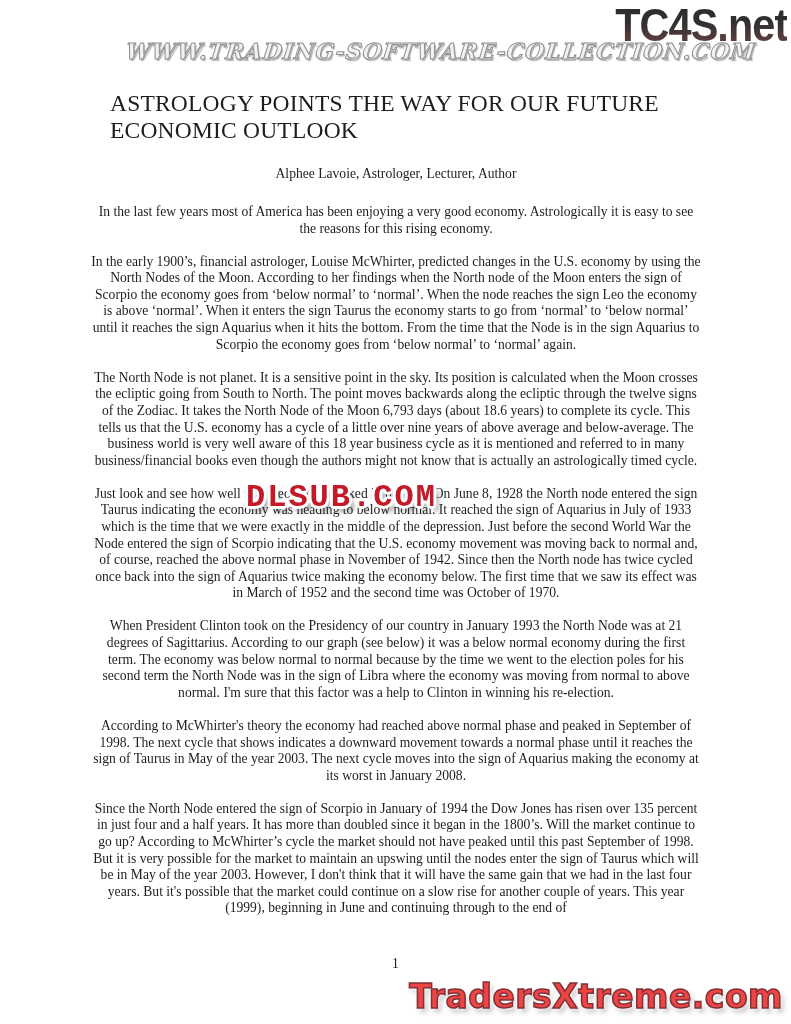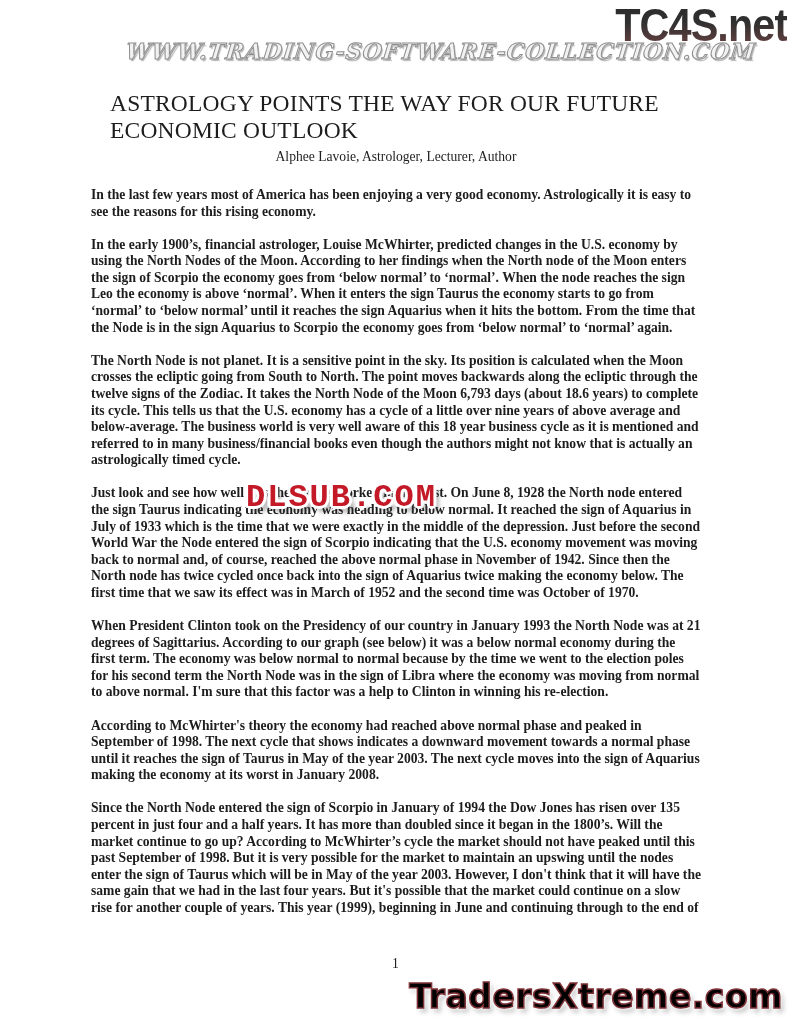--- a/index.html
+++ b/index.html
@@ -58,32 +58,31 @@
   .article h1 {
     margin: 0 auto;
     max-width: 572px;
     font-size: 23.5px;
     line-height: 27px;
     font-weight: 400;
     text-align: left;
     letter-spacing: 0.2px;
   }
   .byline {
-    margin-top: 5px;
+    margin-top: 22px;
     text-align: center;
     font-size: 13.6px;
     line-height: 16px;
   }
   .body-text { margin-top: 22px; }
   .body-text p {
     margin: 0 0 16.5px 0;
     font-size: 13.6px;
     line-height: 16.6px;
-    text-align: left;
-    font-weight: bold;
+    text-align: center;
   }
 
   
   .center-watermark {
     position: absolute;
     top: 479px;
     left: 246px;
     font-family: Liberation Mono, monospace;
     font-weight: 800;
     font-size: 32px;
@@ -109,21 +108,21 @@
     font-size: 13.6px;
   }
   .bottom-logo {
     position: absolute;
     top: 977px;
     right: 8px;
     font-family: "DejaVu Sans", sans-serif;
     font-weight: 700;
     font-size: 33px;
     letter-spacing: 0.5px;
-    color: #000000;
+    color: #ef4444;
     -webkit-text-stroke: 1.5px #7e3136;
     text-shadow:
       0 0 3px #ffffff, 0 0 5px #ffffff, 0 0 6px #ffffff,
       3px 4px 5px rgba(90,90,90,0.45);
     white-space: nowrap;
     z-index: 4;
     text-align: right;
   }
 </style>
 </head>

